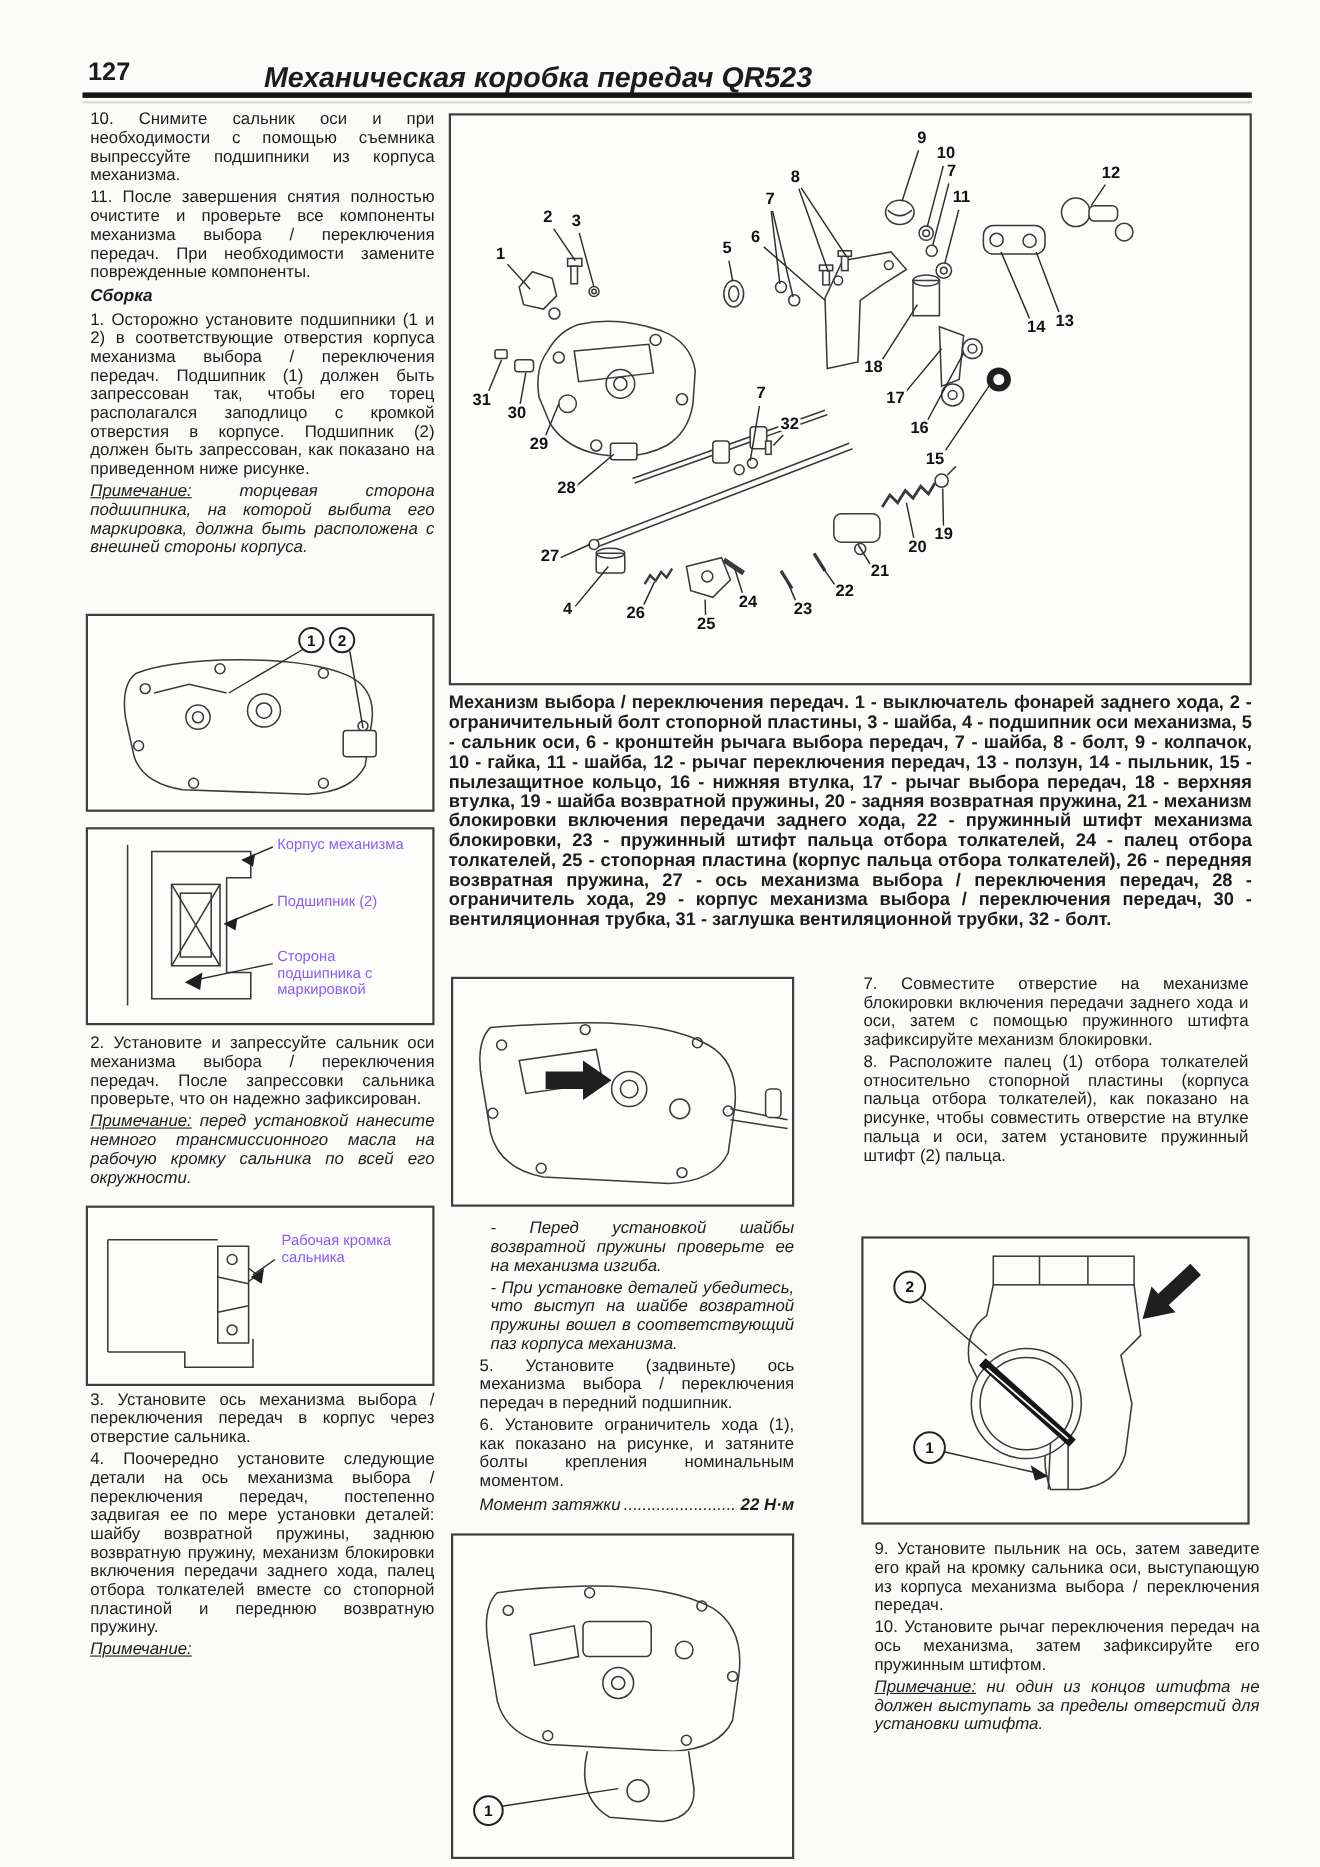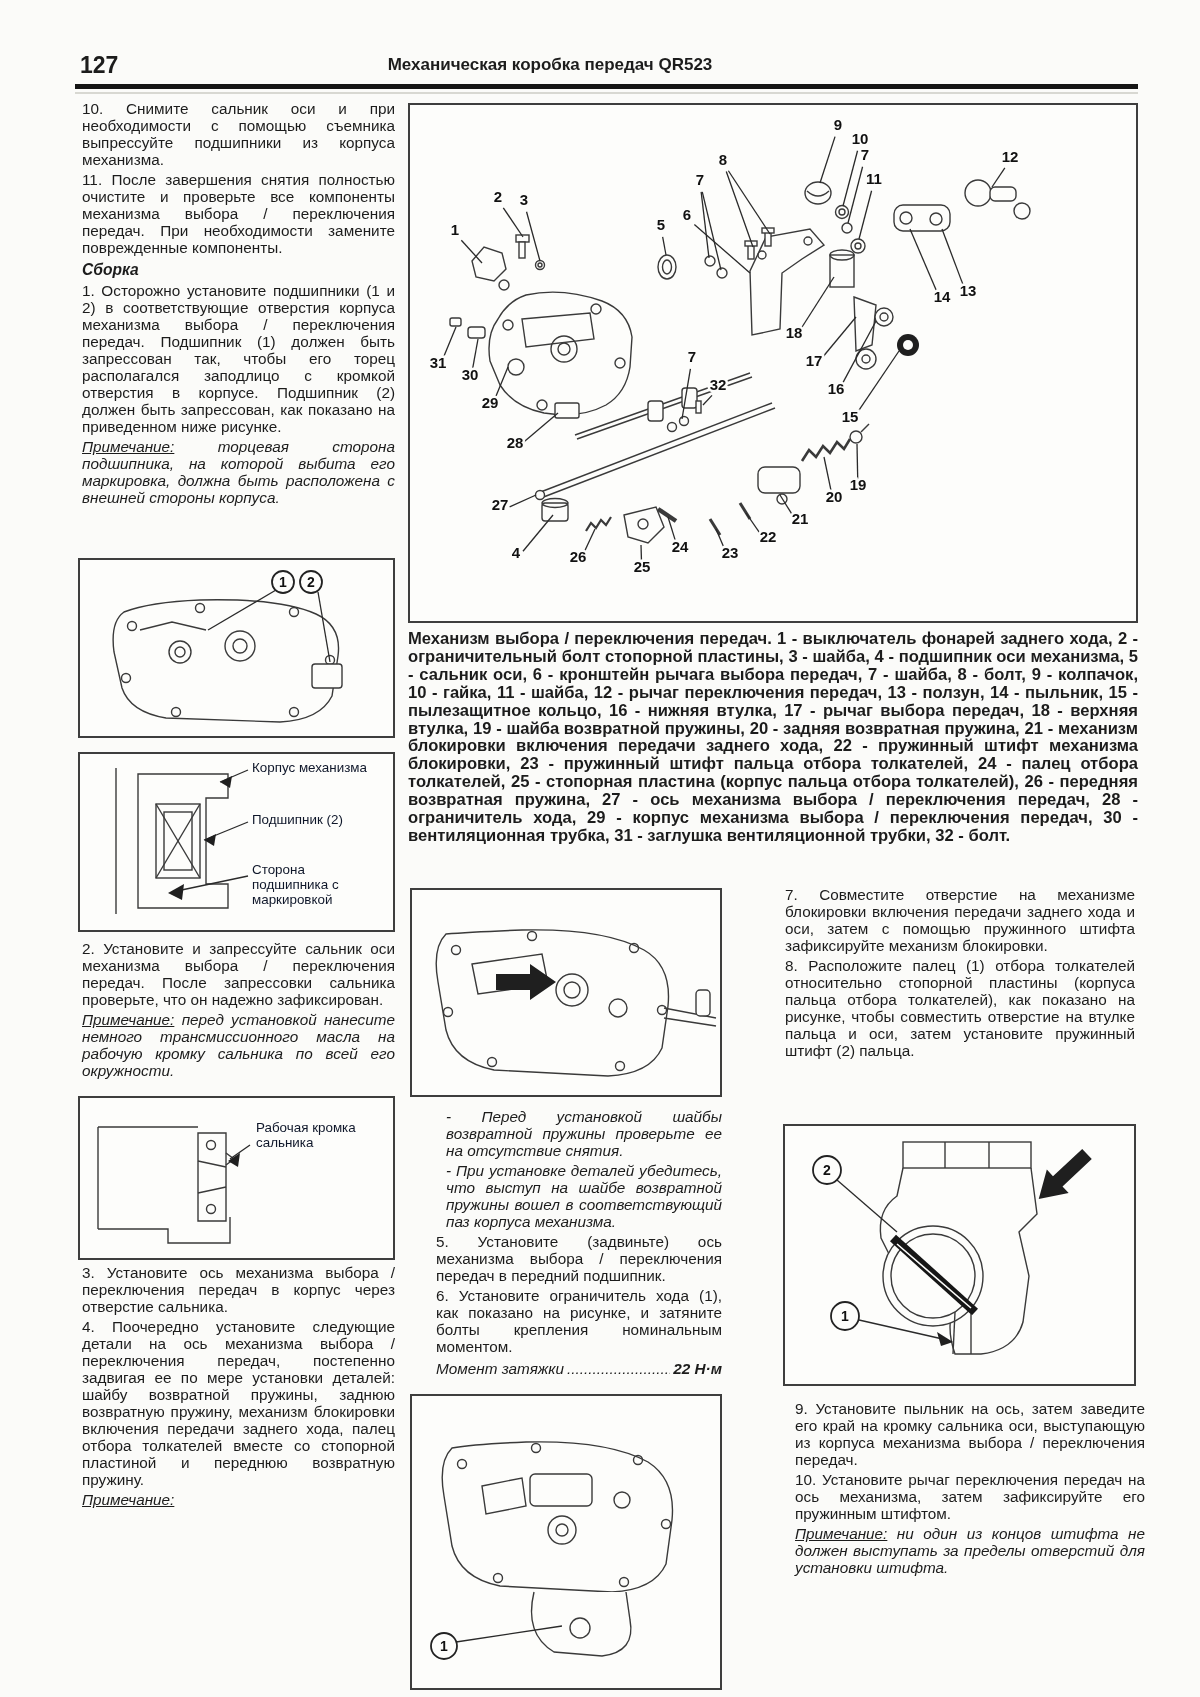--- a/index.html
+++ b/index.html
@@ -1,38 +1,38 @@
 <!DOCTYPE html>
 <html><head>
 <meta charset="utf-8">
 <style>
   html,body{margin:0;padding:0;}
   body{width:1200px;height:1697px;position:relative;background:#fbfbf9;
        font-family:"Liberation Sans",sans-serif;color:#1c1c1c;}
   .pagenum{position:absolute;left:80px;top:52px;font-size:23px;font-weight:700;}
-  .title{position:absolute;left:240px;top:55px;width:620px;text-align:center;
-         font-size:17px;font-weight:700;}
+  .title{position:absolute;left:240px;top:55px;width:620px;text-align:left;
+         font-size:26px;font-weight:700;font-style:italic;}
   .rule{position:absolute;left:75px;top:84px;width:1063px;height:5px;background:#151515;}
   .rule2{position:absolute;left:75px;top:92px;width:1063px;height:2px;background:#d8d8d2;}
   .col{position:absolute;}
   .col p{margin:0 0 3px 0;font-size:15.3px;line-height:17px;text-align:justify;}
   h3.assembly{font-size:15.6px;font-style:italic;font-weight:700;margin:5px 0 3px 0;}
   .note{font-style:italic;}
   .nlabel{text-decoration:underline;}
   .bullet{padding-left:10px;}
   .fig{position:absolute;border:2px solid #3e3e3e;background:#fdfdfb;box-sizing:border-box;}
   .fig svg{display:block;width:100%;height:100%;}
   .art{stroke:#3a3a3a;fill:none;stroke-width:1.4;}
   .artf{stroke:#3a3a3a;fill:#fdfdfb;stroke-width:1.4;}
   .dark{fill:#1f1f1f;stroke:none;}
   .leader{stroke:#2a2a2a;stroke-width:1.3;fill:none;}
   .cnum{font:700 15px "Liberation Sans",sans-serif;fill:#111;}
   .circnum{font:700 14px "Liberation Sans",sans-serif;fill:#111;text-anchor:middle;}
   .circ{stroke:#222;stroke-width:1.8;fill:#fdfdfb;}
-  .figlabel{position:absolute;font-size:13.4px;line-height:15px;color:#0f172a;}
+  .figlabel{position:absolute;font-size:13.4px;line-height:15px;color:#8b5cf6;}
   .caption{position:absolute;font-size:16.6px;line-height:17.9px;font-weight:700;
            text-align:justify;}
   .torque{display:flex;font-style:italic;font-size:15.3px;margin-top:5px;align-items:baseline;}
   .torque .dots{flex:1;overflow:hidden;white-space:nowrap;margin:0 3px;}
   .torque .val{font-weight:700;white-space:nowrap;}
 </style>
 </head>
 <body>
 
 <div class="pagenum">127</div>
@@ -302,21 +302,21 @@
     <path class="art" d="M60,74 L130,64 L136,94 L66,104 Z"></path>
     <circle class="art" cx="206" cy="118" r="9"></circle>
     <line class="art" x1="252" y1="118" x2="304" y2="128"></line>
     <line class="art" x1="252" y1="128" x2="304" y2="136"></line>
     <rect class="artf" x="284" y="100" width="14" height="26" rx="4"></rect>
     <polygon class="dark" points="84,84 118,84 118,74 144,92 118,110 118,100 84,100"></polygon>
   </svg>
 </div>
 
 <div class="col" style="left:436px;top:1108px;width:286px;">
-  <p class="note bullet">- Перед установкой шайбы возвратной пружины проверьте ее на отсутствие снятия.</p>
+  <p class="note bullet">- Перед установкой шайбы возвратной пружины проверьте ее на механизма изгиба.</p>
   <p class="note bullet">- При установке деталей убедитесь, что выступ на шайбе возвратной пружины вошел в соответствующий паз корпуса механизма.</p>
   <p>5. Установите (задвиньте) ось механизма выбора / переключения передач в передний подшипник.</p>
   <p>6. Установите ограничитель хода (1), как показано на рисунке, и затяните болты крепления номинальным моментом.</p>
   <div class="torque">
     <span>Момент затяжки</span>
     <span class="dots">................................................</span>
     <span class="val">22 Н·м</span>
   </div>
 </div>
 

